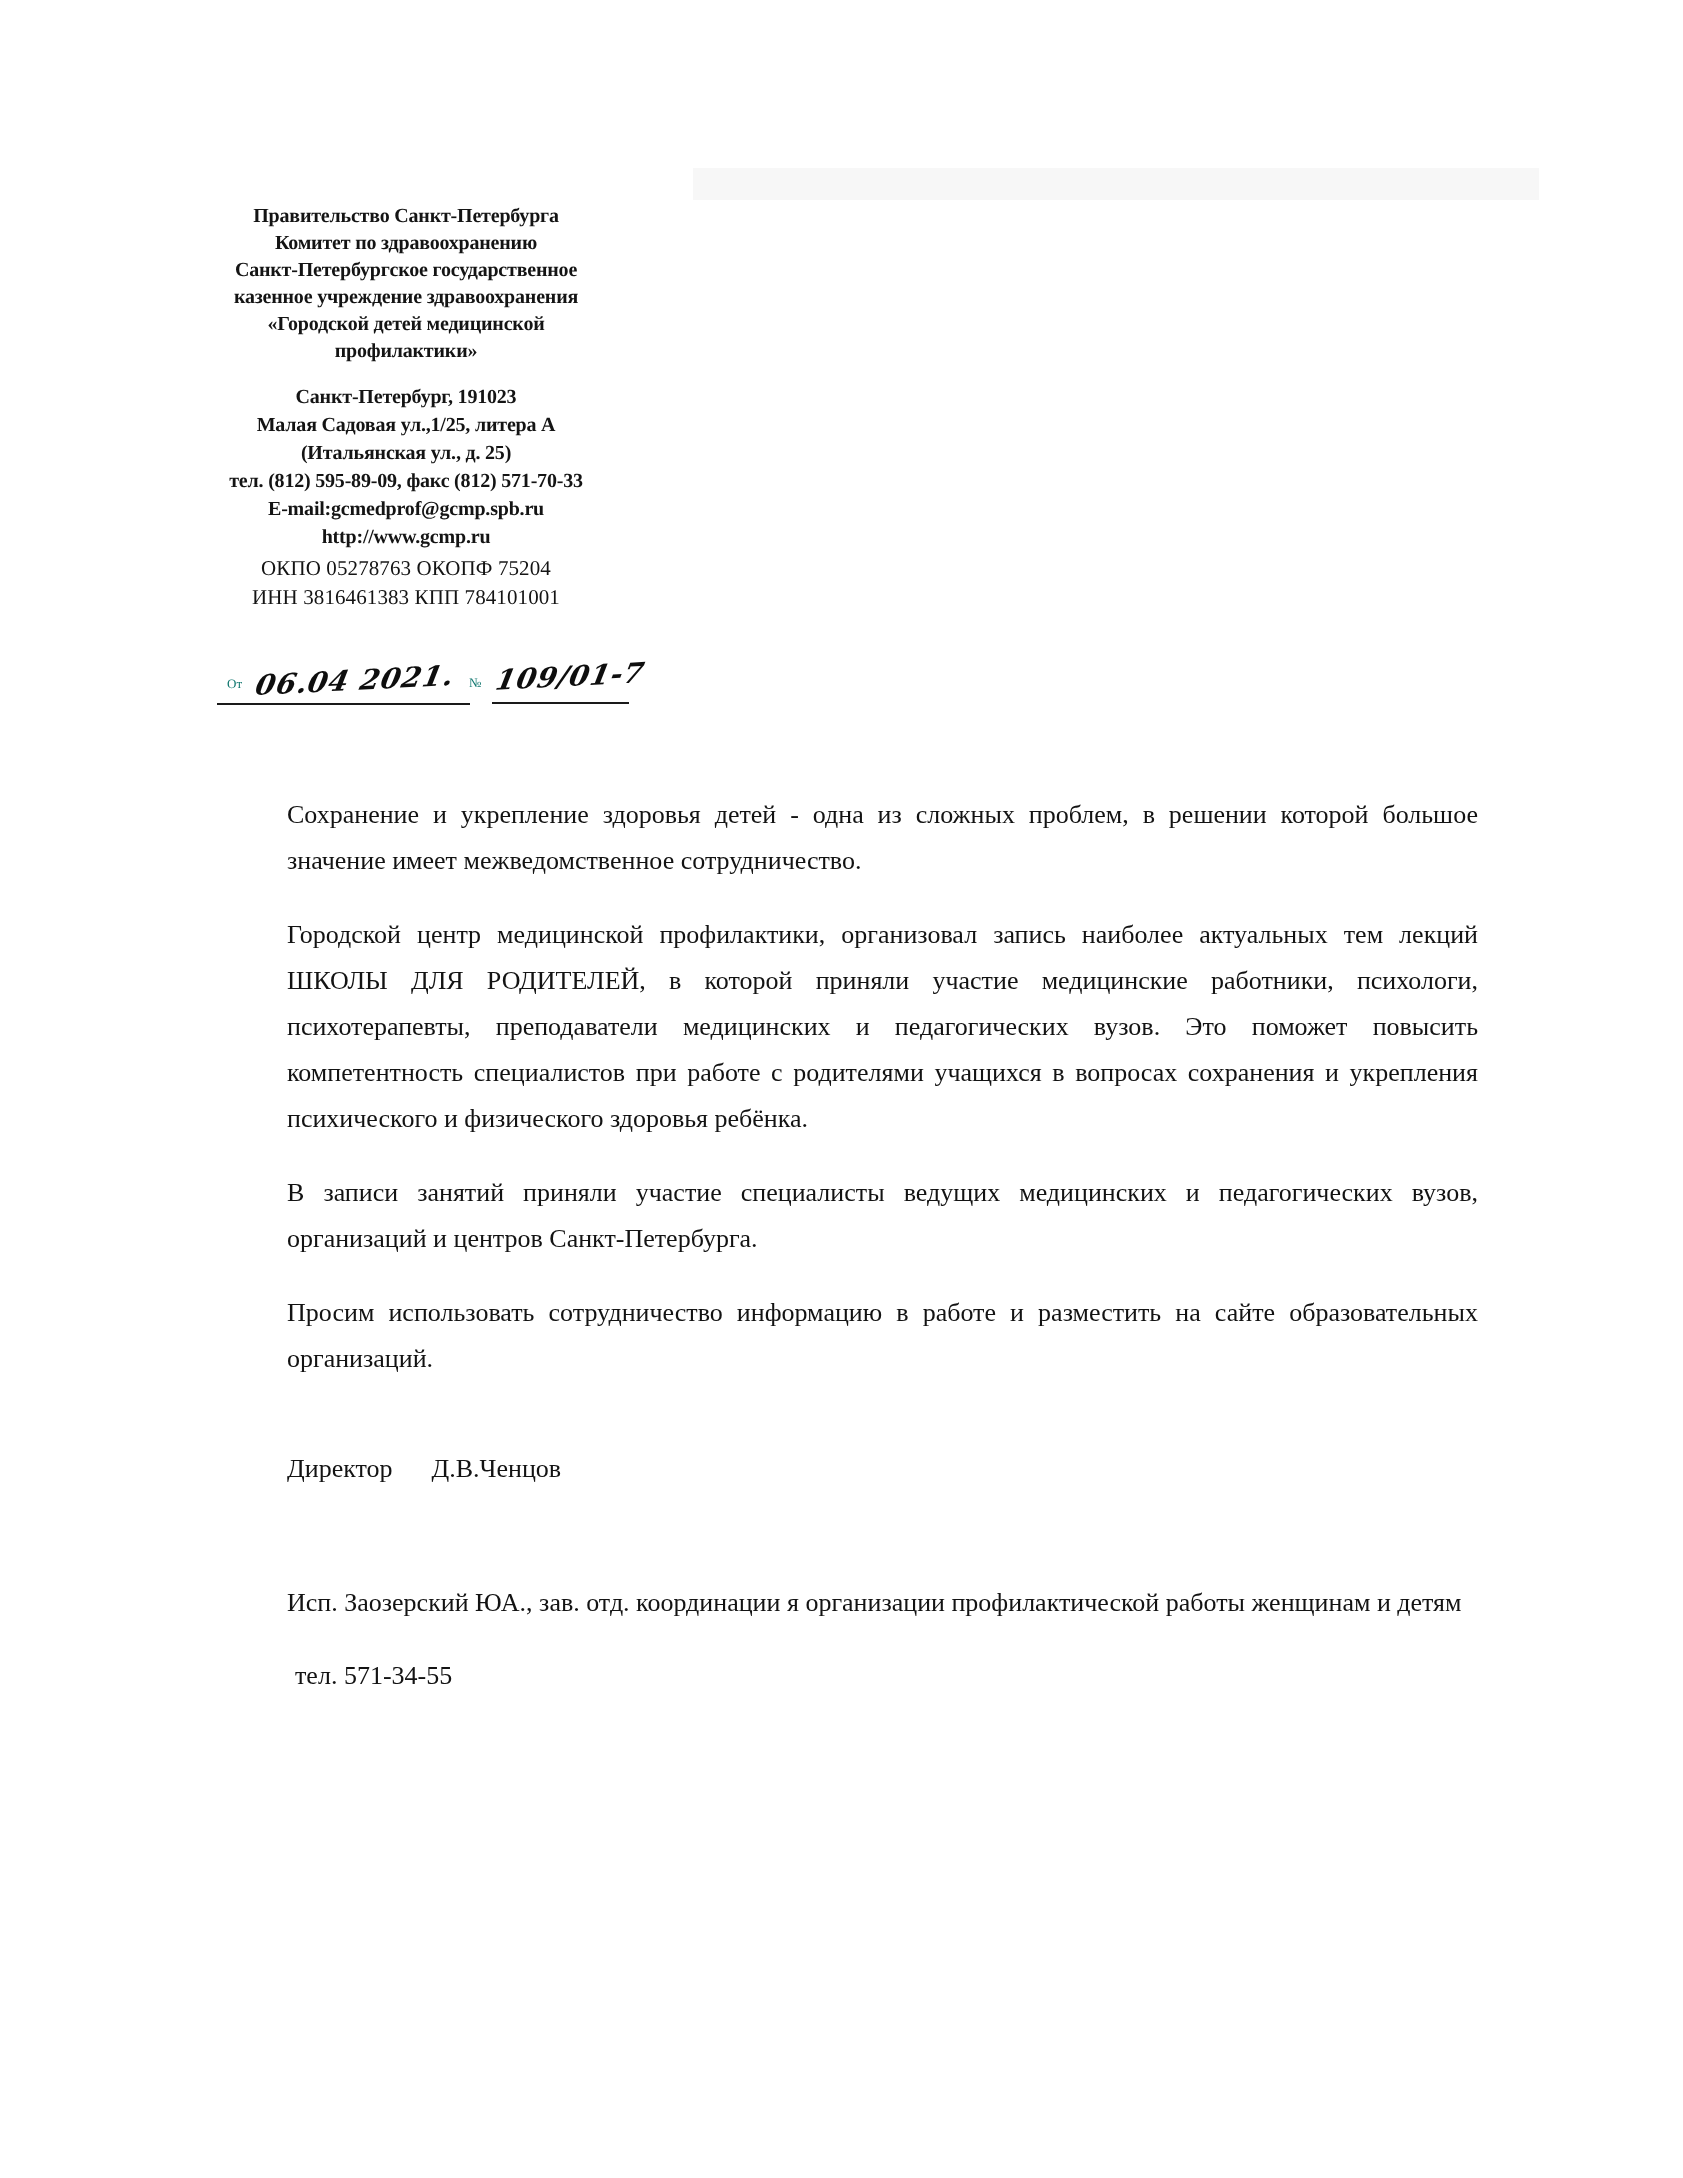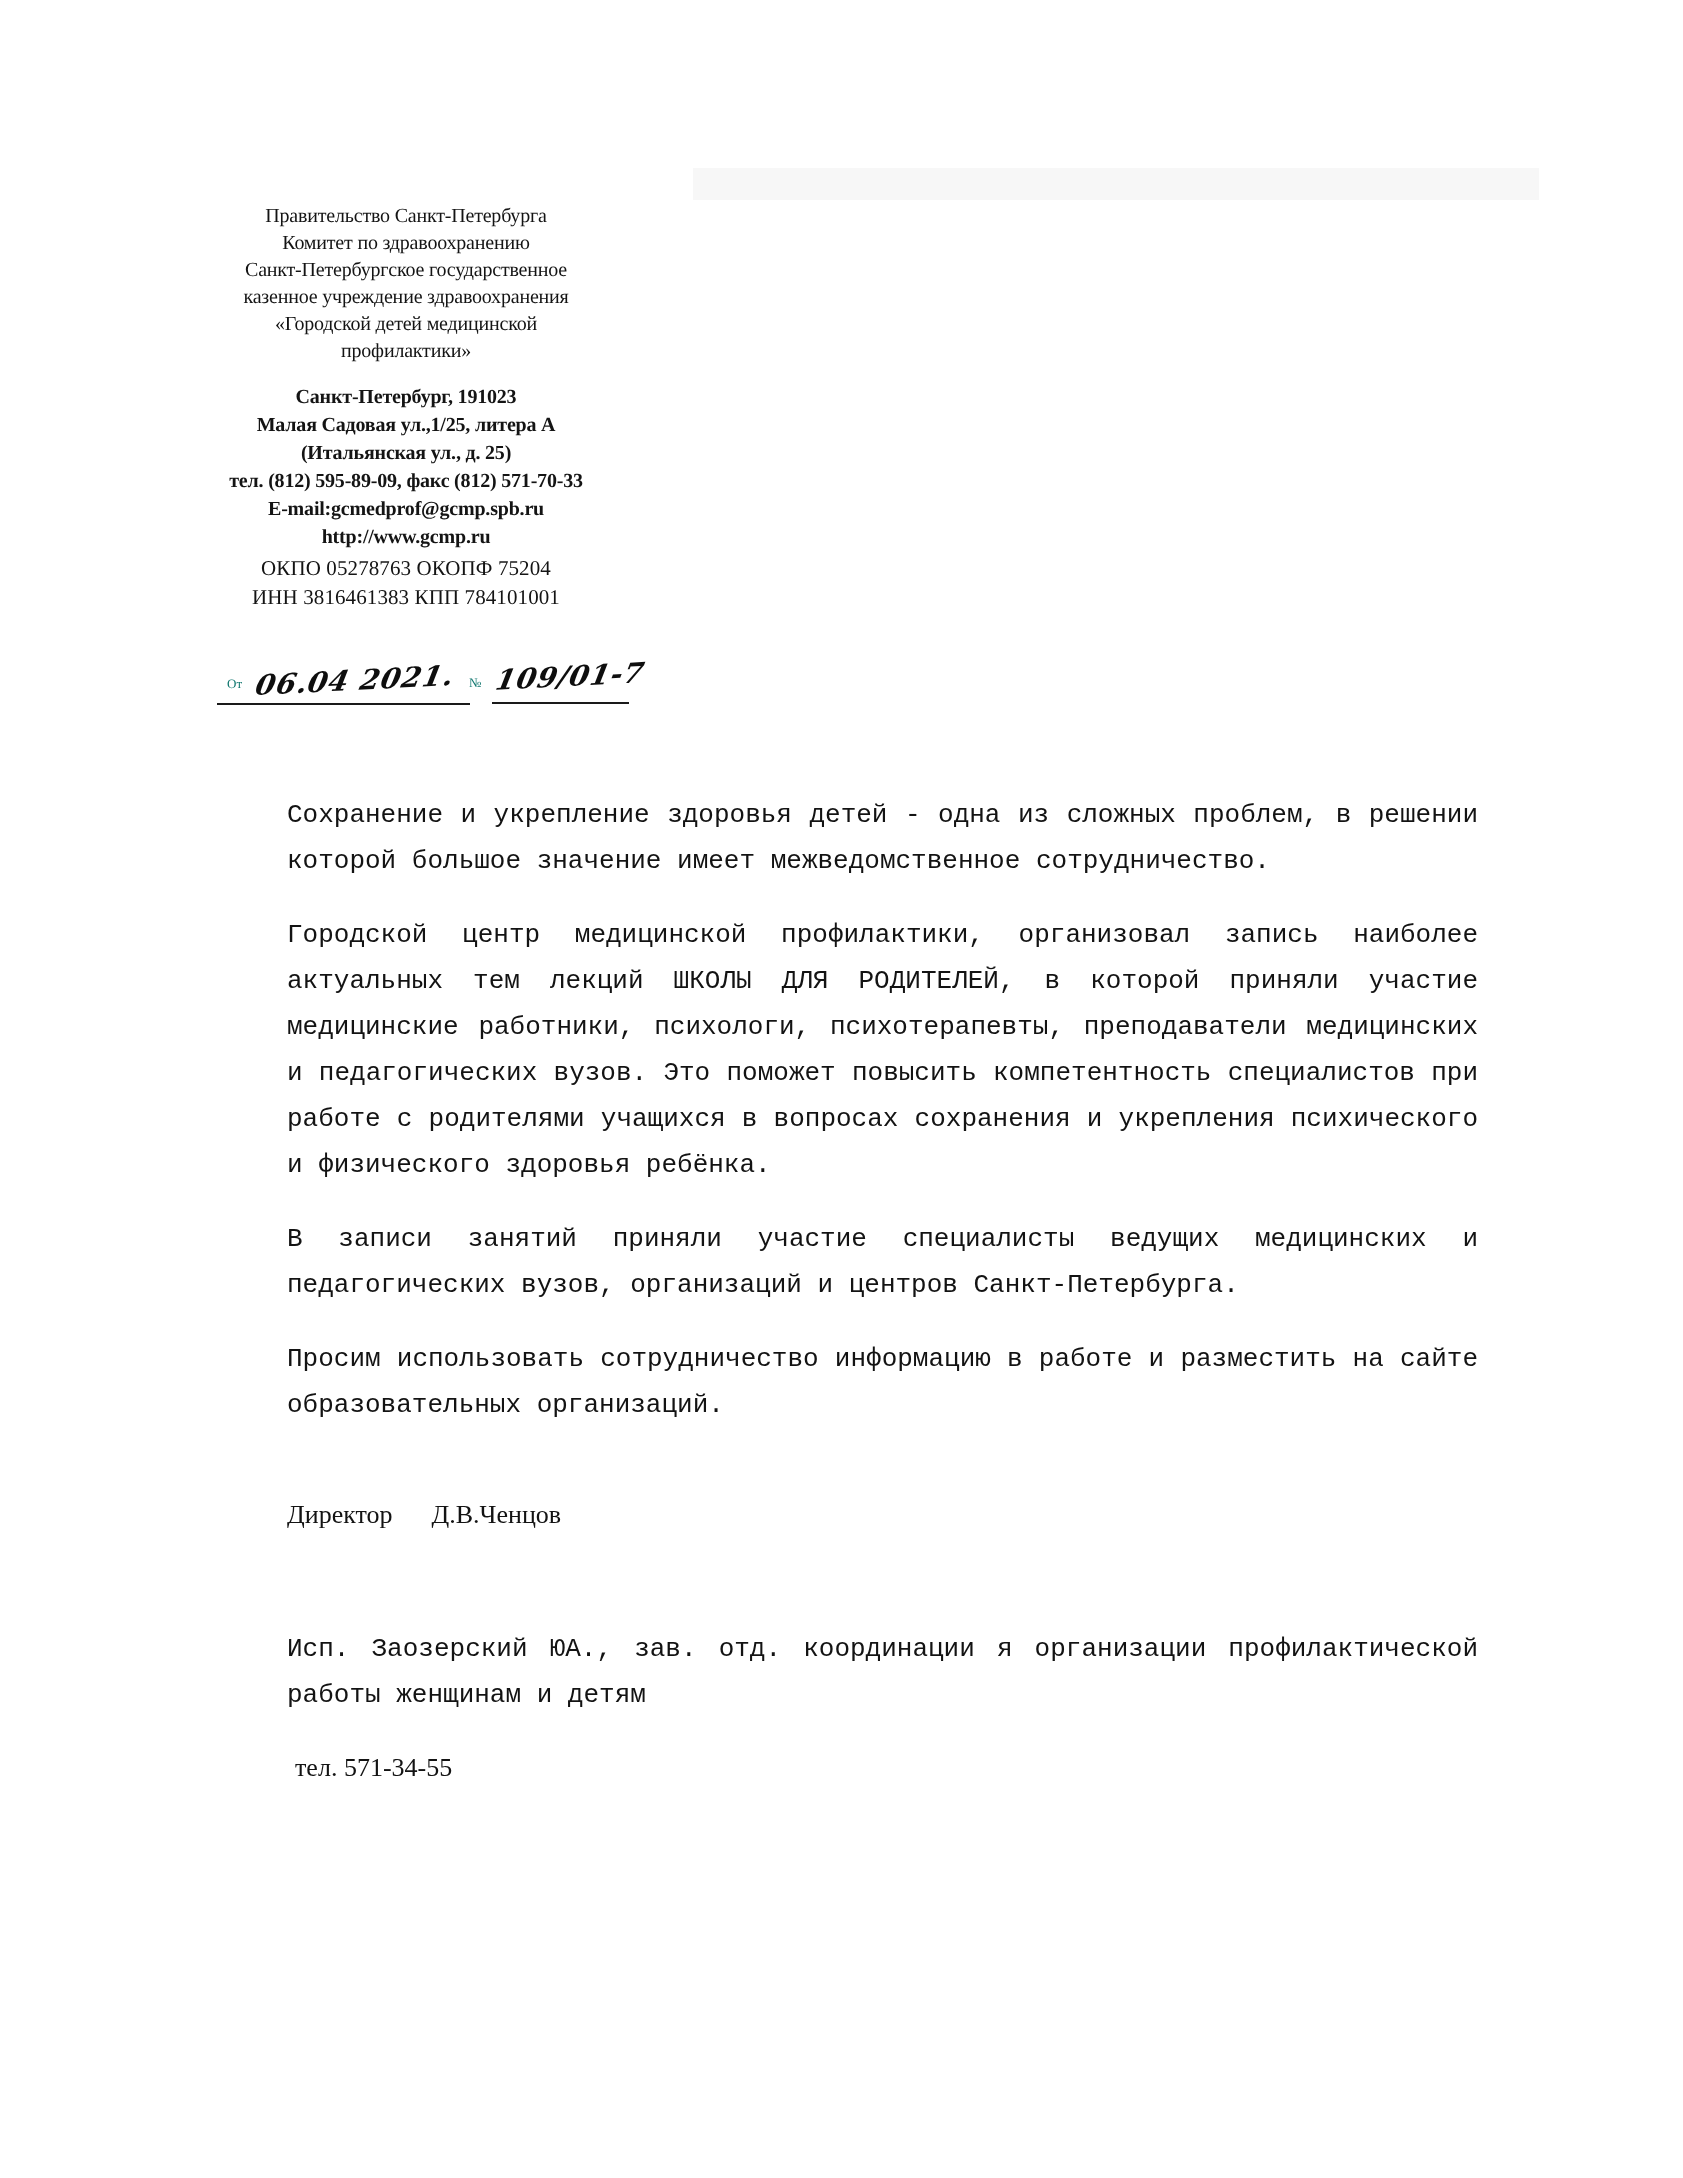--- a/index.html
+++ b/index.html
@@ -38,21 +38,21 @@
   }
   .lh-line {
     font-family: "Liberation Serif", serif;
     font-weight: bold;
     color: #141414;
     letter-spacing: -0.2px;
   }
   .lh-org .lh-line {
     font-size: 20px;
     line-height: 27px;
-    font-weight: normal;
+    font-weight: bold;
   }
   .lh-addr .lh-line {
     font-size: 20px;
     line-height: 28px;
     font-weight: bold;
   }
   .lh-codes .lh-line {
     font-size: 21px;
     line-height: 29px;
     font-weight: normal;
@@ -103,21 +103,21 @@
   .hw-rule-b { left: 279px; top: 54px; width: 137px; }
 
   
   .body {
     position: absolute;
     left: 287px;
     top: 792px;
     width: 1191px;
   }
   .para {
-    font-family: Liberation Mono, monospace;
+    font-family: Liberation Serif, serif;
     font-size: 26px;
     line-height: 46px;
     text-align: justify;
     color: #131313;
     margin: 0 0 28px 0;
   }
 
   .sig-row {
     margin-top: 67px;
     font-family: "Liberation Serif", serif;

